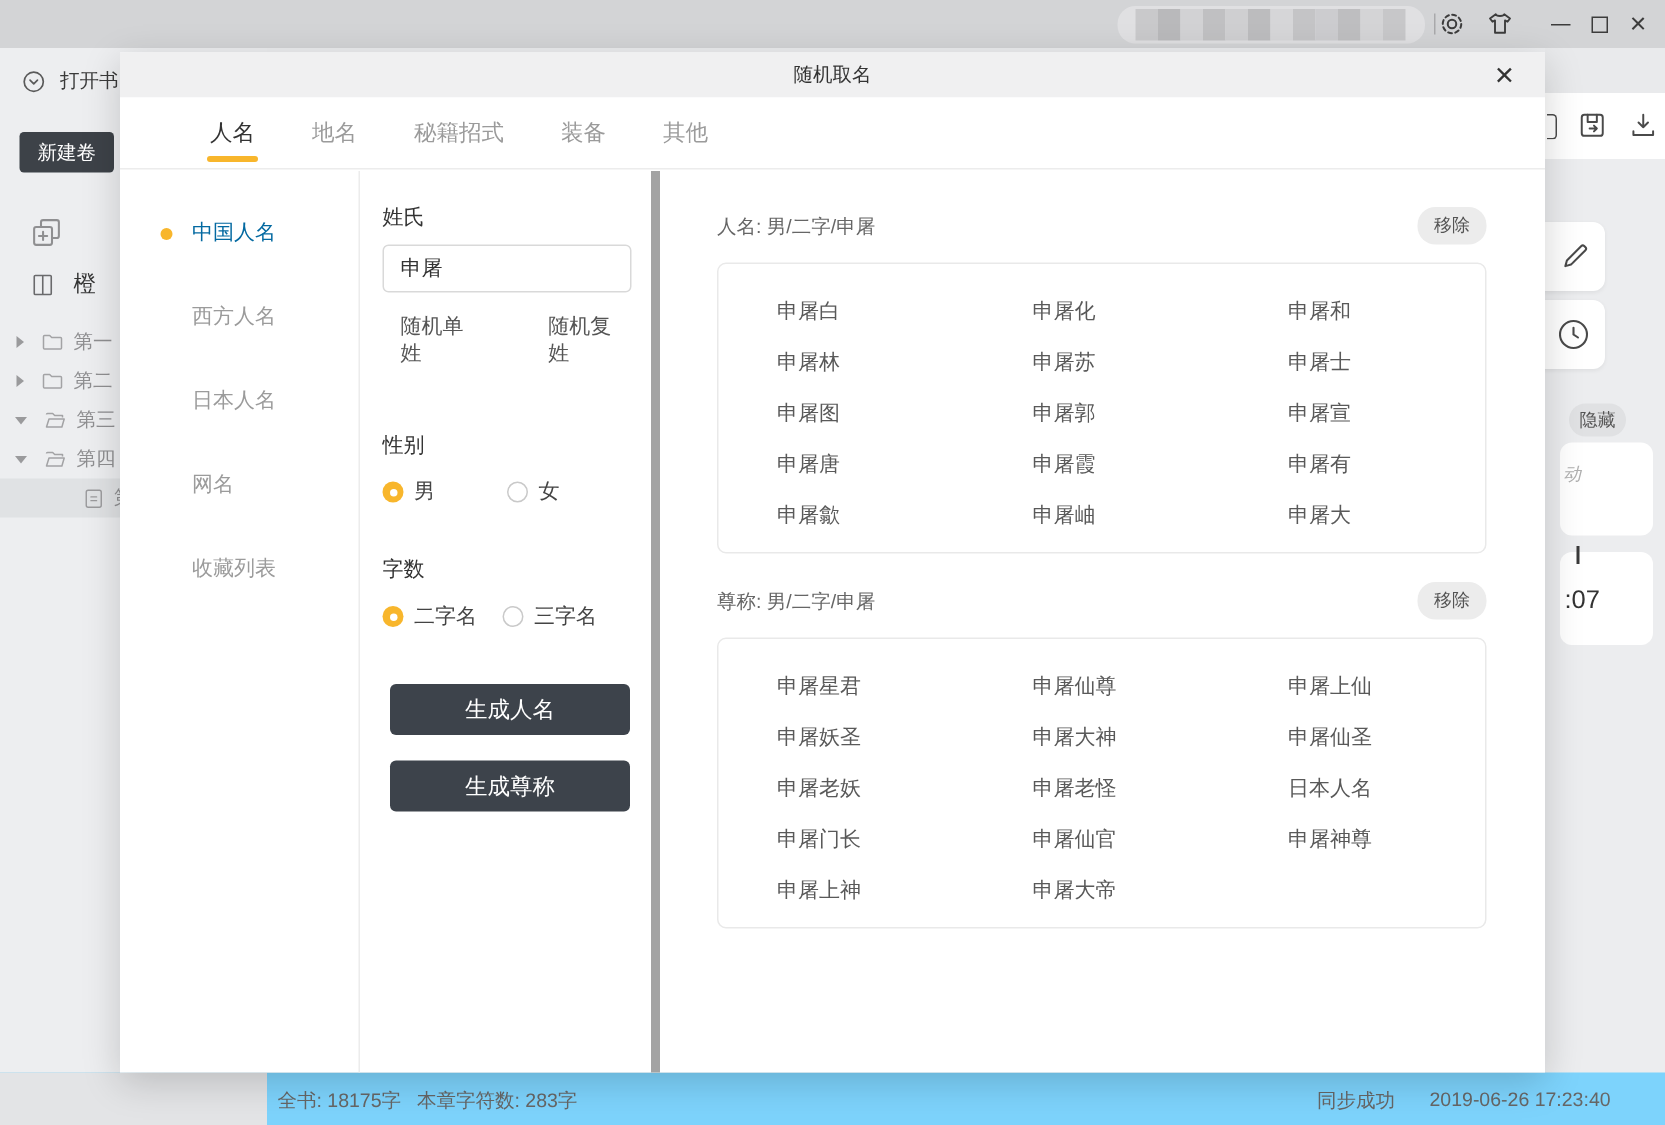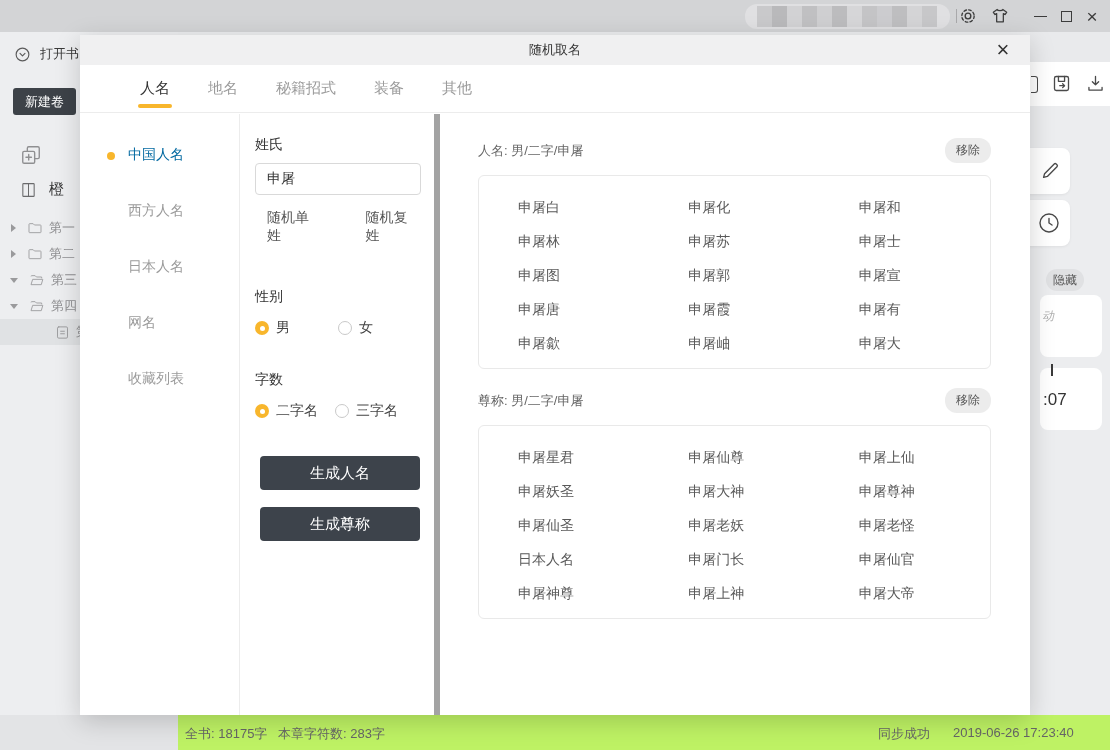--- a/index.html
+++ b/index.html
@@ -41,21 +41,21 @@
   .rt-download { position:absolute; left:1085px; top:73px; }
   .rt-main { position:absolute; left:1030px; top:106px; width:80px; height:609px; background:#ecedef; }
   .float-card { position:absolute; width:56px; height:46px; background:#fff; border-radius:8px; box-shadow:0 1px 3px rgba(0,0,0,.06); display:flex; align-items:center; justify-content:flex-end; padding-right:9px; }
   .hide-pill { position:absolute; left:1046px; top:269px; width:38px; height:22px; background:#e0e1e3; border-radius:11px; font-size:12px; color:#555; display:flex; align-items:center; justify-content:center; }
   .partial-card { position:absolute; background:#fff; border-radius:8px; width:62px; height:62px; }
   .partial-card .ptxt { font-size:12px; color:#b0b0b0; position:absolute; left:2px; top:13px; font-style:italic; }
   .partial-card .bar { position:absolute; left:11px; top:-4px; width:2px; height:12px; background:#3a3a3a; }
   .partial-card .time { position:absolute; left:3px; top:22px; font-size:17px; color:#333; }
 
   
-  .statusbar { position:absolute; left:0; top:715px; width:1110px; height:35px; background:#bef264; }
+  .statusbar { position:absolute; left:0; top:715px; width:1110px; height:35px; background:#7dd3fc; }
   .statusbar .left-seg { position:absolute; left:0; top:0; width:178px; height:35px; background:#e3e4e6; }
   .status-item { position:absolute; top:10px; font-size:13px; color:#666; }
 
   
   .modal { position:absolute; left:80px; top:35px; width:950px; height:680px; background:#fff; box-shadow:0 6px 24px rgba(0,0,0,.18); z-index:10; }
   .modal-header { position:absolute; left:0; top:0; width:950px; height:30px; background:#f0f0f1; display:flex; align-items:center; justify-content:center; font-size:13px; color:#333; }
   .modal-close { position:absolute; right:14px; top:2px; width:26px; height:26px; font-size:22px; color:#333; display:flex; align-items:center; justify-content:center; cursor:default; }
   .tabs { position:absolute; left:0; top:30px; width:950px; height:48px; border-bottom:1px solid #ececec; display:flex; align-items:center; padding-left:60px; gap:38px; background:#fff; }
   .tab { position:relative; height:48px; display:flex; align-items:center; font-size:15px; color:#9b9b9b; }
   .tab.active { color:#333; }
@@ -336,21 +336,20 @@
         <div class="sec-head sec2">
           <span class="sec-title">尊称: 男/二字/申屠</span>
           <button class="remove-pill">移除</button>
         </div>
         <div class="name-box">
           <span class="name-cell">申屠星君</span>
           <span class="name-cell">申屠仙尊</span>
           <span class="name-cell">申屠上仙</span>
           <span class="name-cell">申屠妖圣</span>
           <span class="name-cell">申屠大神</span>
-          <span class="name-cell">申屠尊神</span>
           <span class="name-cell">申屠仙圣</span>
           <span class="name-cell">申屠老妖</span>
           <span class="name-cell">申屠老怪</span>
           <span class="name-cell">日本人名</span>
           <span class="name-cell">申屠门长</span>
           <span class="name-cell">申屠仙官</span>
           <span class="name-cell">申屠神尊</span>
           <span class="name-cell">申屠上神</span>
           <span class="name-cell">申屠大帝</span>
         </div>

